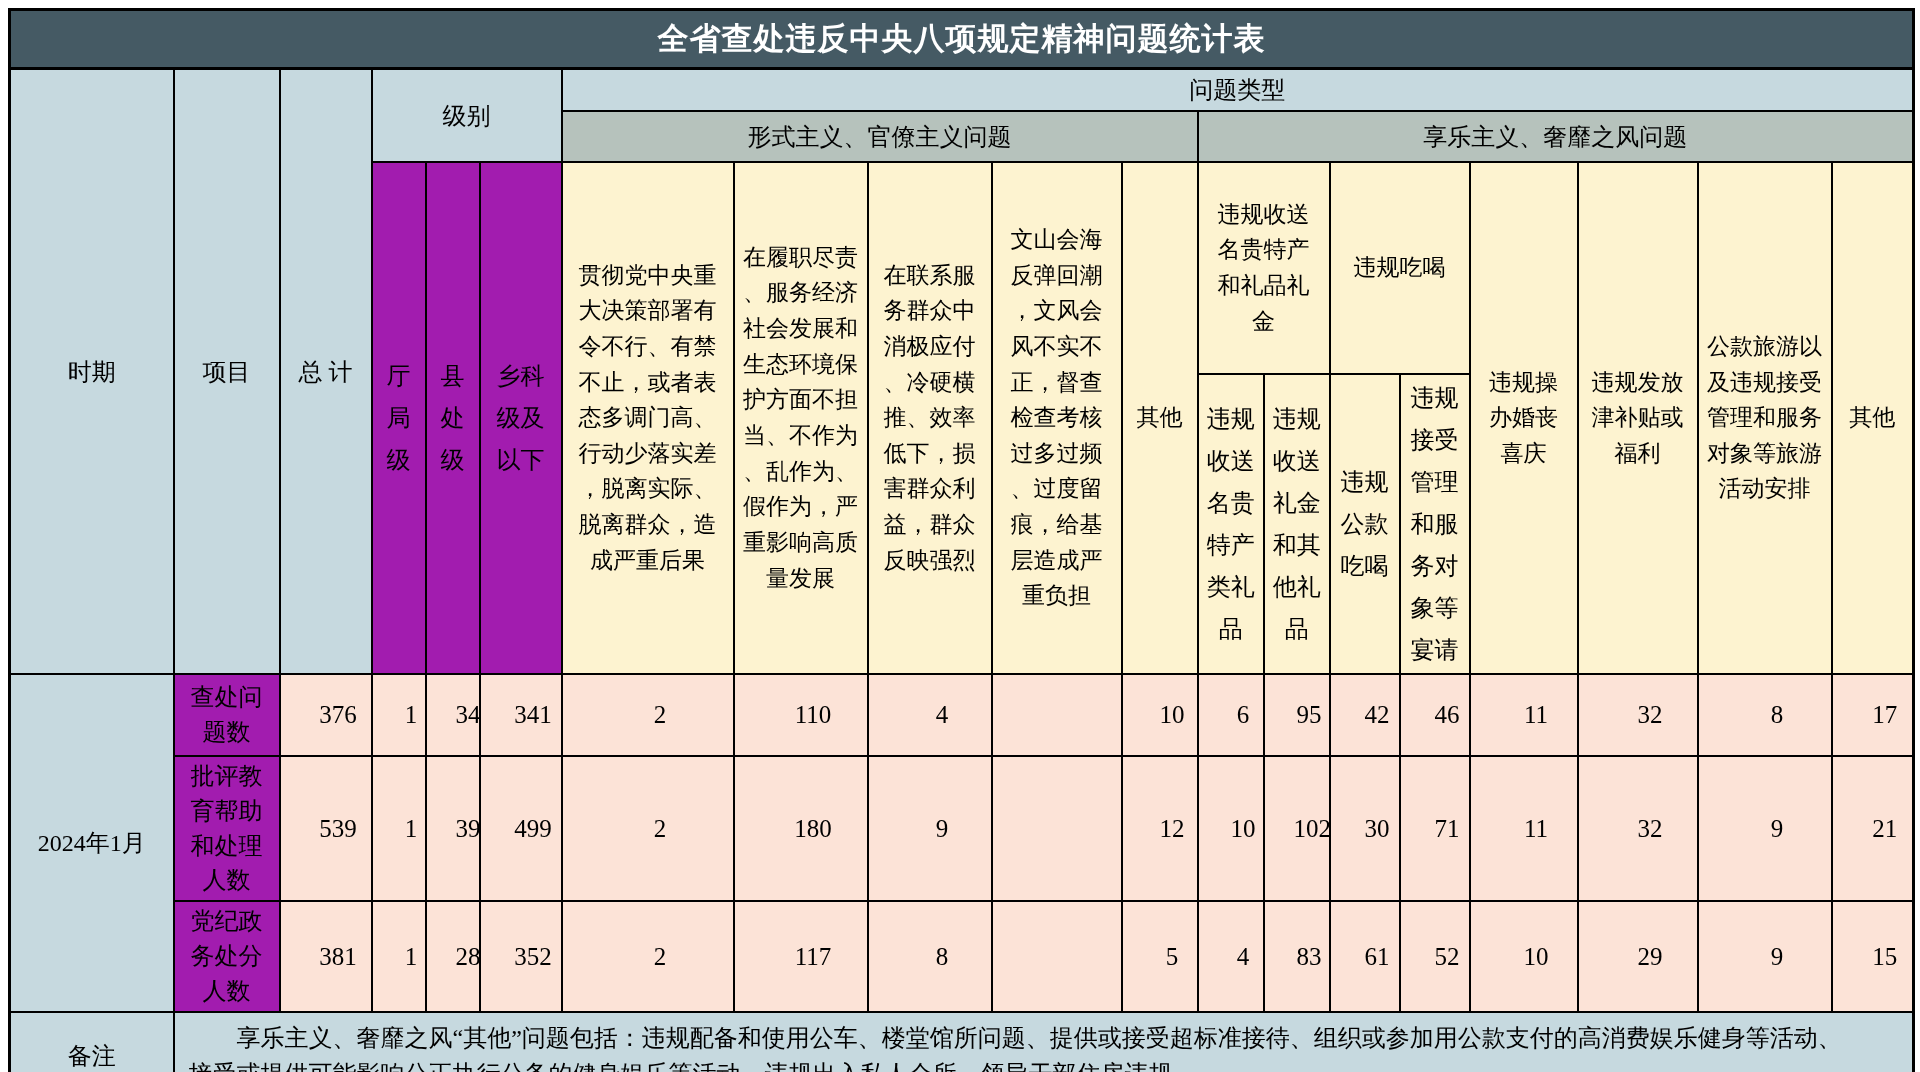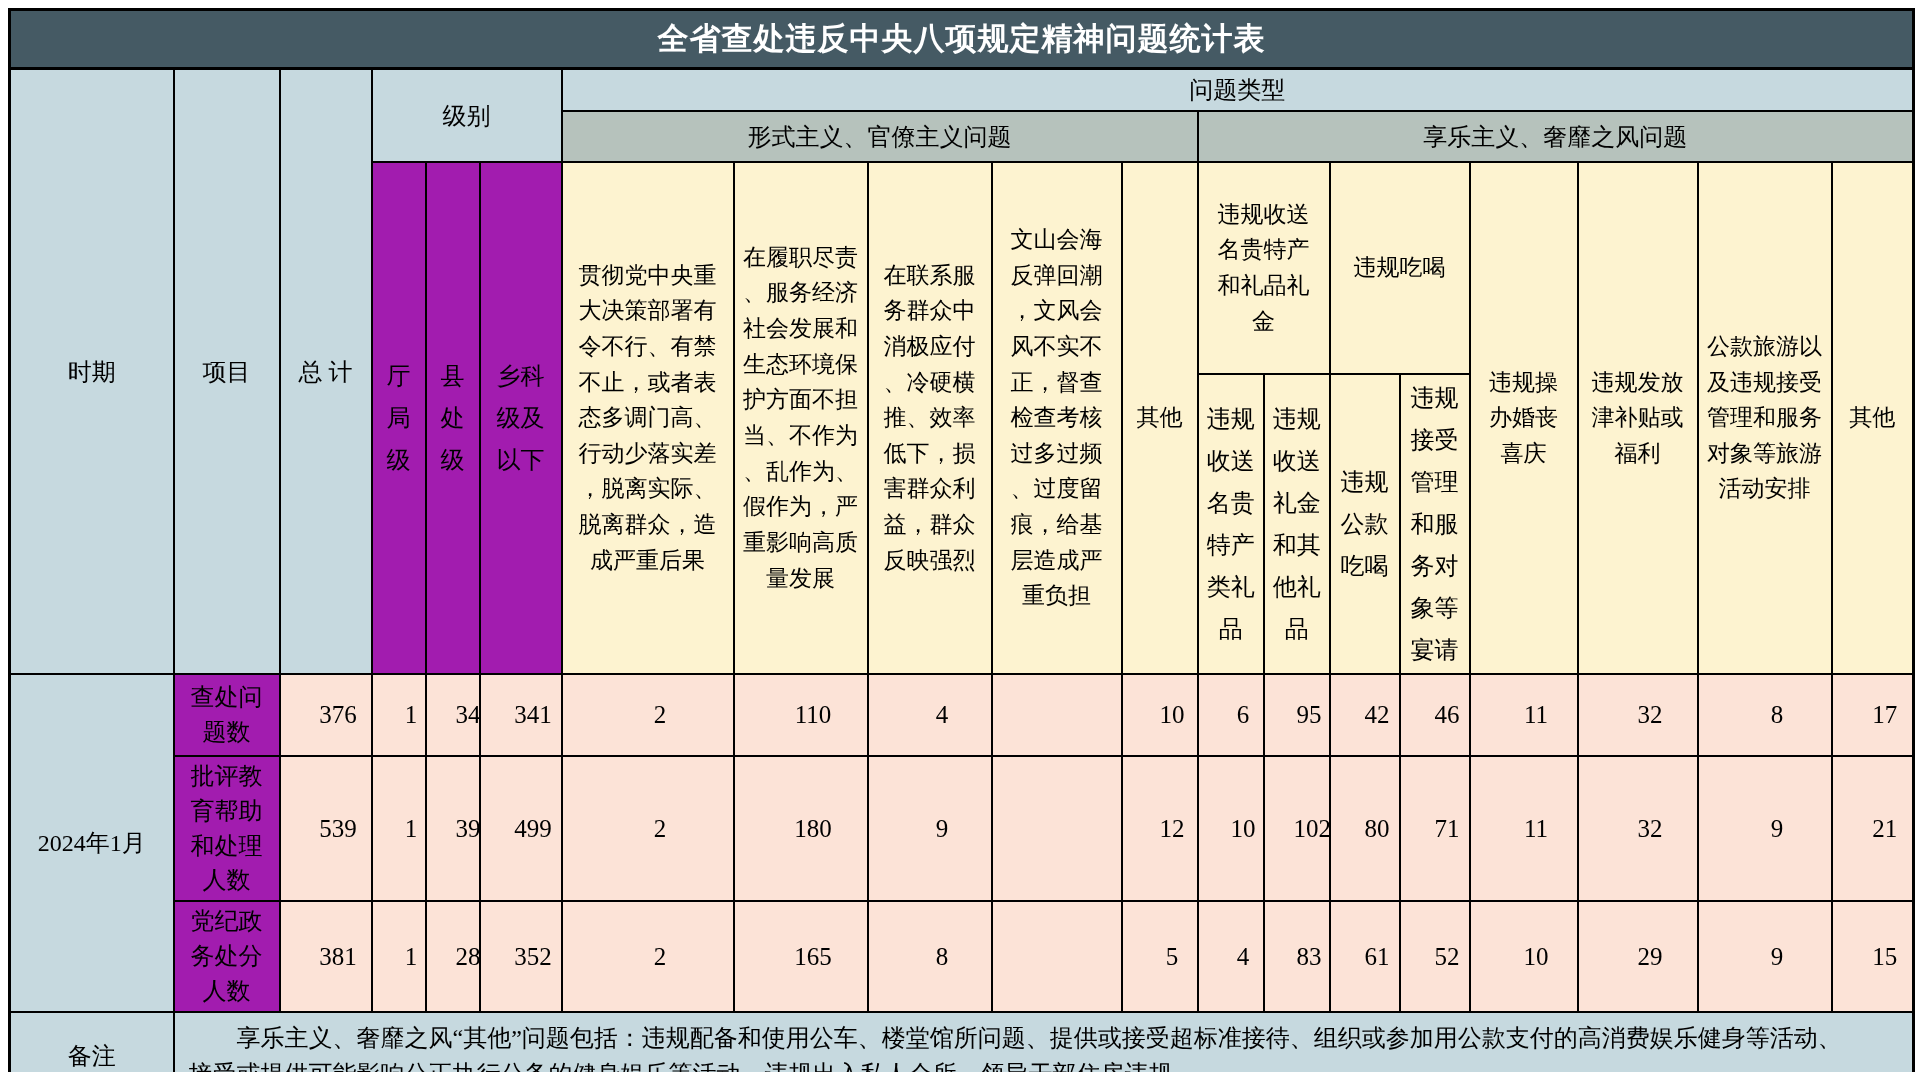--- a/index.html
+++ b/index.html
@@ -165,36 +165,36 @@
     <td class="pink num">1</td>
     <td class="pink num">39</td>
     <td class="pink num">499</td>
     <td class="pink num">2</td>
     <td class="pink num">180</td>
     <td class="pink num">9</td>
     <td class="pink num"></td>
     <td class="pink num">12</td>
     <td class="pink num">10</td>
     <td class="pink num">102</td>
-    <td class="pink num">80</td>
+    <td class="pink num">30</td>
     <td class="pink num">71</td>
     <td class="pink num">11</td>
     <td class="pink num">32</td>
     <td class="pink num">9</td>
     <td class="pink num">21</td>
   </tr>
 
   <tr class="r-d3">
     <td class="green"><span class="w3">党纪政务处分人数</span></td>
     <td class="pink num">381</td>
     <td class="pink num">1</td>
     <td class="pink num">28</td>
     <td class="pink num">352</td>
     <td class="pink num">2</td>
-    <td class="pink num">165</td>
+    <td class="pink num">117</td>
     <td class="pink num">8</td>
     <td class="pink num"></td>
     <td class="pink num">5</td>
     <td class="pink num">4</td>
     <td class="pink num">83</td>
     <td class="pink num">61</td>
     <td class="pink num">52</td>
     <td class="pink num">10</td>
     <td class="pink num">29</td>
     <td class="pink num">9</td>

